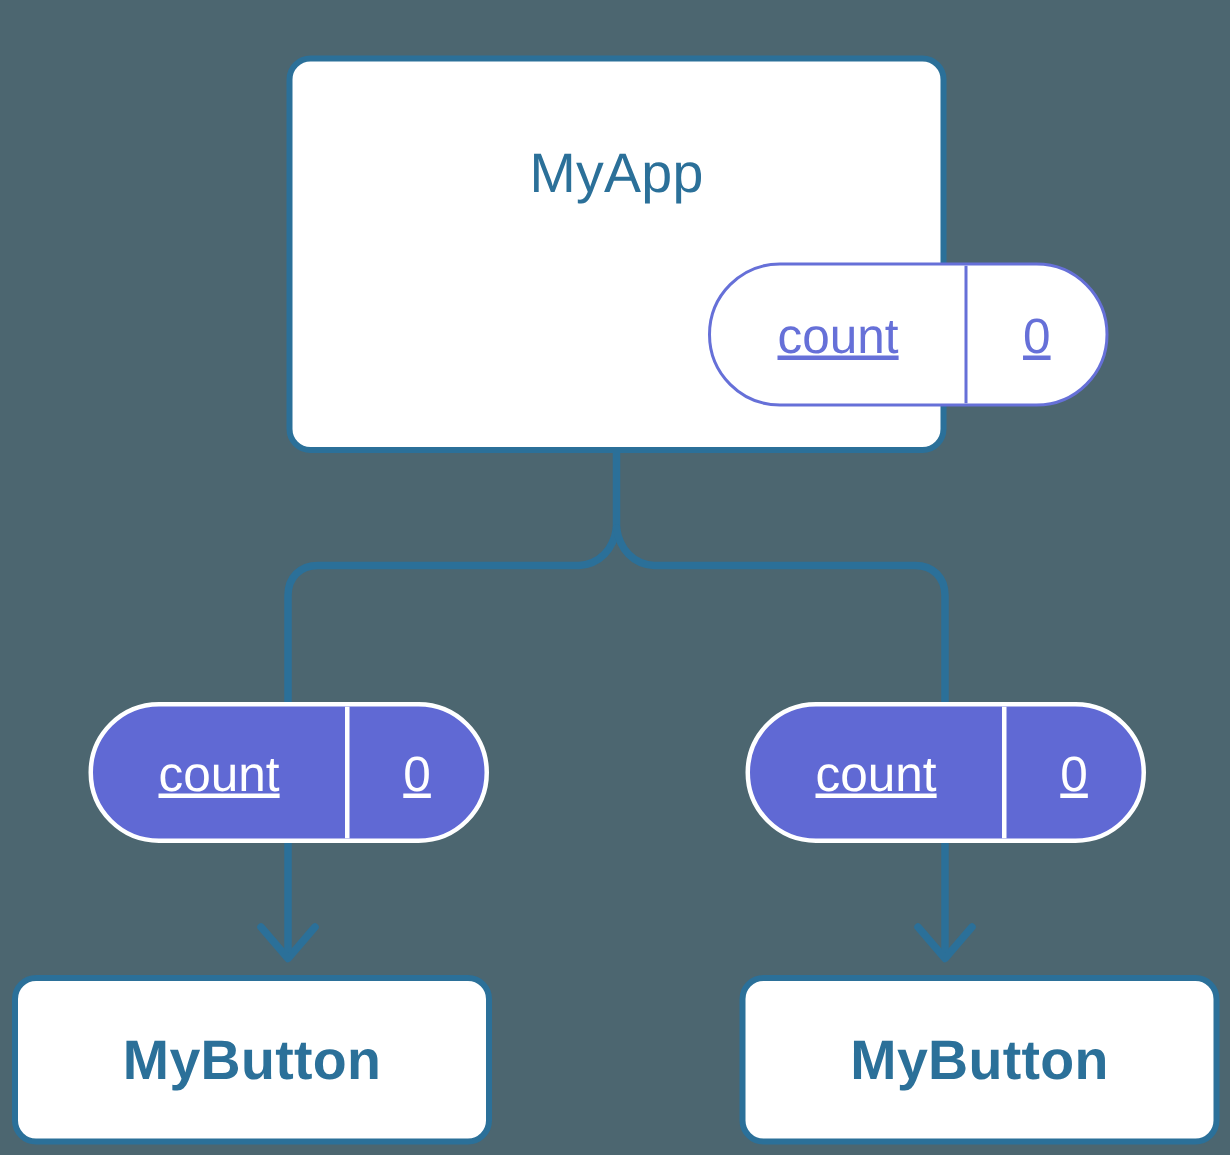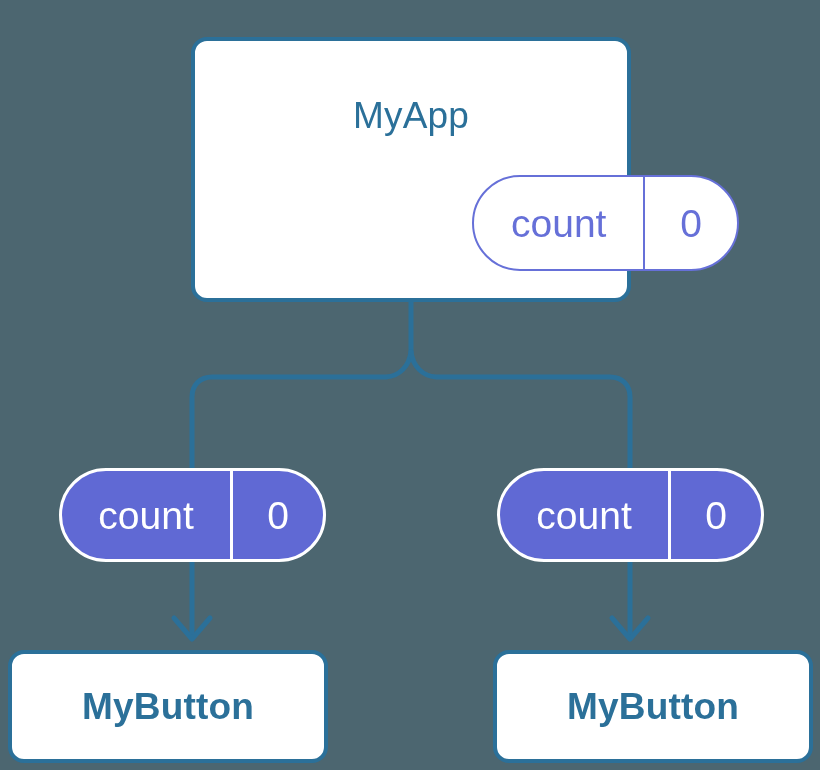--- a/index.html
+++ b/index.html
@@ -85,23 +85,24 @@
     align-items: stretch;
     border-radius: 999px;
     box-sizing: border-box;
     overflow: hidden;
   }
   .state-pill .pill-key,
   .state-pill .pill-value {
     display: flex;
     align-items: center;
     justify-content: center;
-    font-size: 39px;
+    font-size: 33px;
     line-height: 1;
     box-sizing: border-box;
+    text-decoration: underline;
   }
 
   
   .state-pill.outline {
     background: #ffffff;
     border: 2px solid #6670d8;
   }
   .state-pill.outline .pill-key,
   .state-pill.outline .pill-value {
     color: #6670d8;

